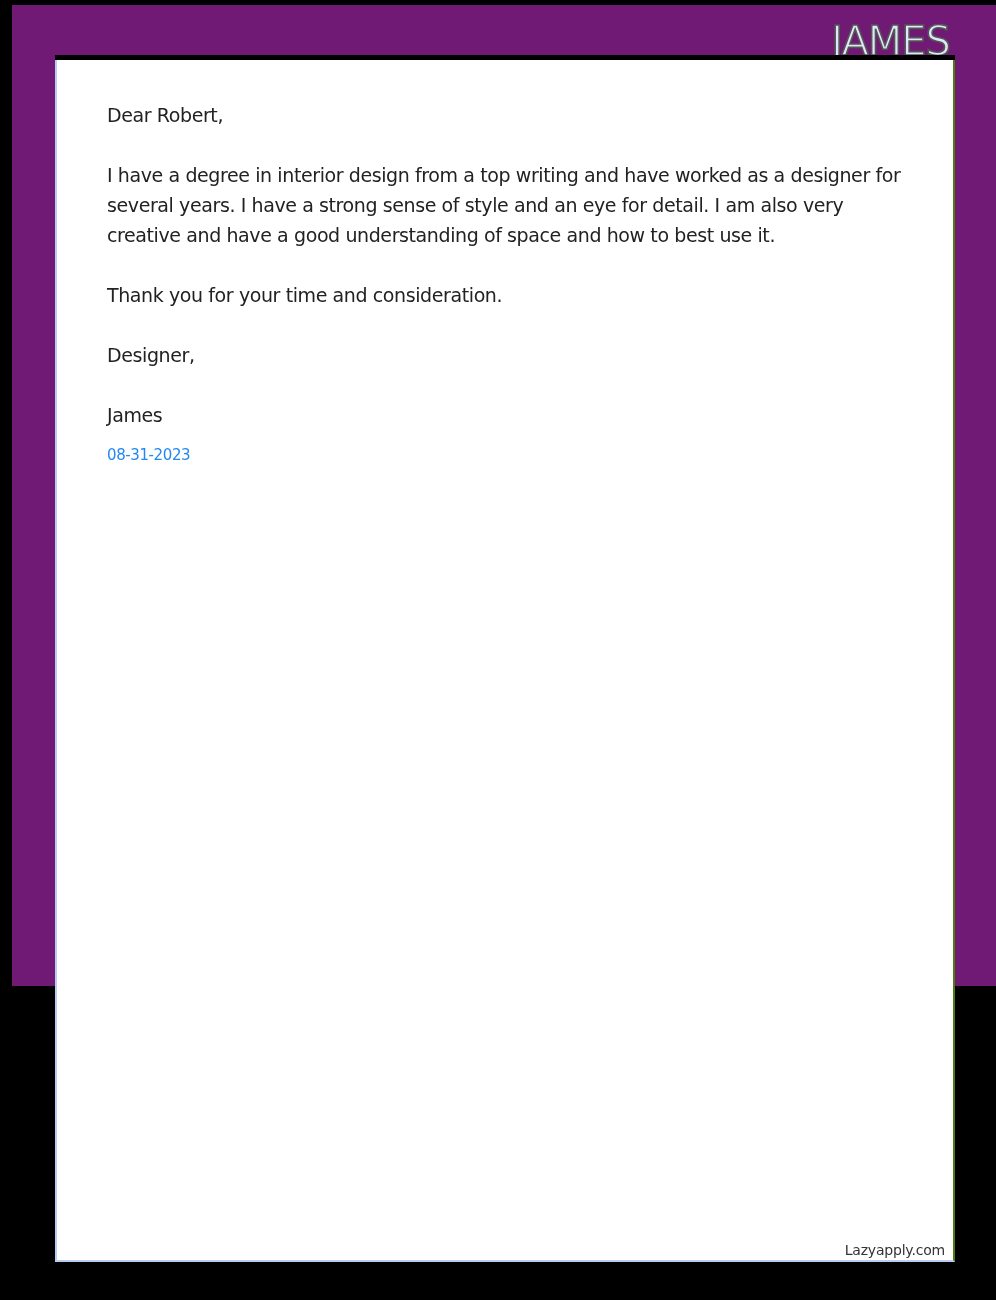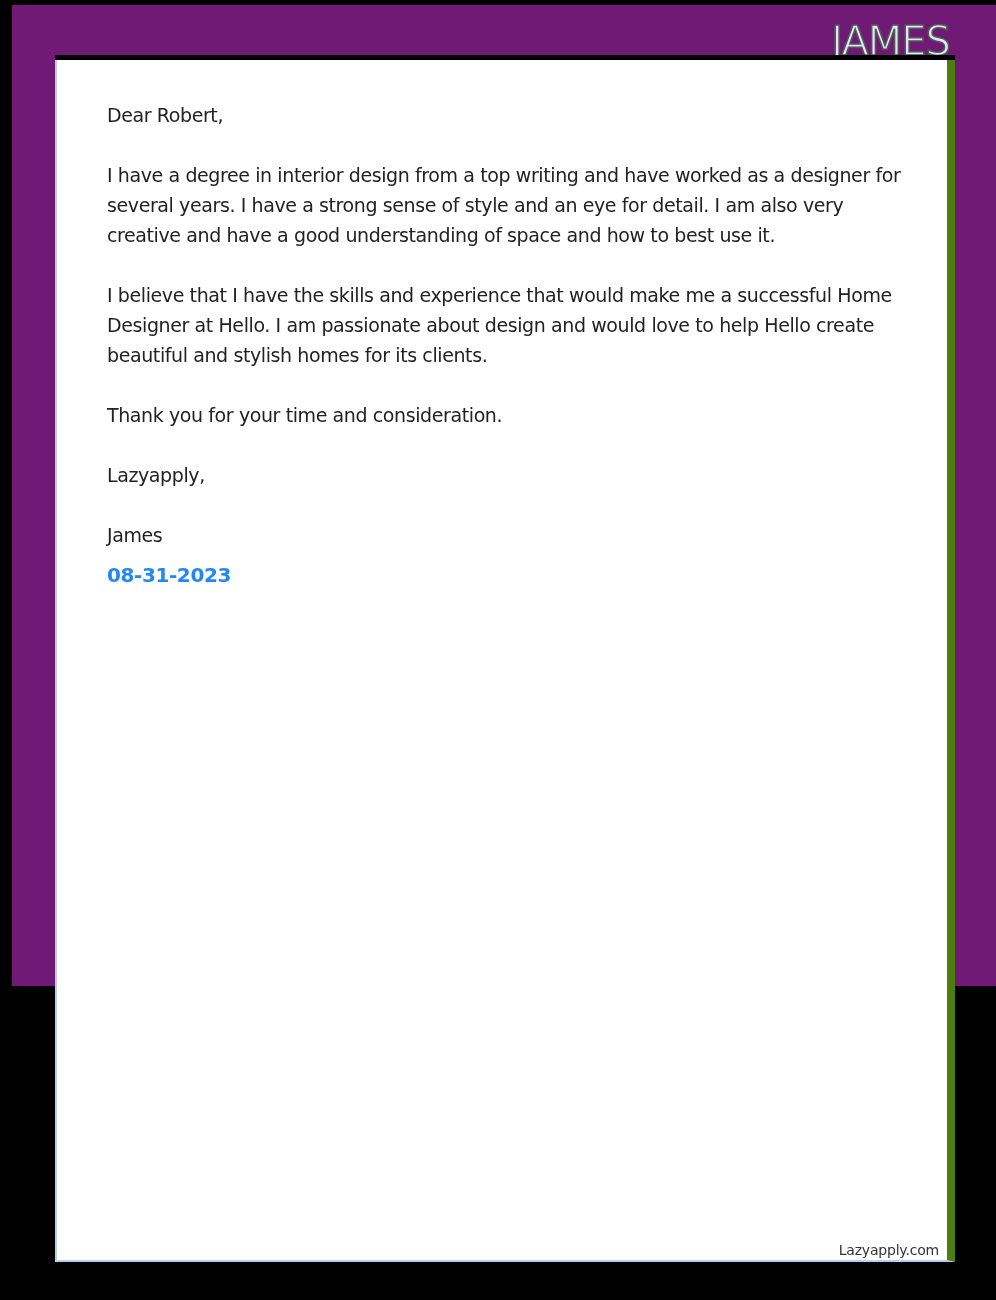--- a/index.html
+++ b/index.html
@@ -18,49 +18,48 @@
       line-height: 44px;
     }
     .top-bar {
       position: absolute; left: 43px; top: 50px; width: 900px; height: 5px;
       background: #000;
     }
     .page {
       position: absolute; left: 43px; top: 55px; width: 900px; height: 1202px;
       background: #fff;
       border-left: 2px solid #b7cdf2;
-      border-right: 8px solid #4d7c0f;
+      border-right: 2px solid #4d7c0f;
       border-bottom: 2px solid #b7cdf2;
     }
     .letter {
       position: absolute; left: 50px; top: 40px; width: 810px;
       font-size: 19px; line-height: 30px; color: #222;
       font-family: "DejaVu Sans", sans-serif;
       letter-spacing: -0.4px;
     }
     .letter p { margin-bottom: 30px; }
     .letter .sig { margin-bottom: 10px; }
-    .date { color: #2388f0; font-size: 20px; line-height: 30px; font-weight: bold; }
+    .date { color: #2388f0; font-size: 15px; line-height: 30px; }
     .footer-brand {
       position: absolute; right: 8px; bottom: 2px;
       font-size: 14px; color: #333; letter-spacing: -0.2px;
     }
   </style>
 </head>
 <body>
 
 <div class="frame">
   <div class="header-name">JAMES</div>
   <div class="top-bar"></div>
 
   <div class="page">
     <div class="letter">
       <p>Dear Robert,</p>
       <p>I have a degree in interior design from a top writing and have worked as a designer for several years. I have a strong sense of style and an eye for detail. I am also very creative and have a good understanding of space and how to best use it.</p>
-      <p>I believe that I have the skills and experience that would make me a successful Home Designer at Hello. I am passionate about design and would love to help Hello create beautiful and stylish homes for its clients.</p>
       <p>Thank you for your time and consideration.</p>
-      <p>Lazyapply,</p>
+      <p>Designer,</p>
       <p class="sig">James</p>
       <div class="date">08-31-2023</div>
     </div>
     <div class="footer-brand">Lazyapply.com</div>
   </div>
 </div>
 
 </body></html>

